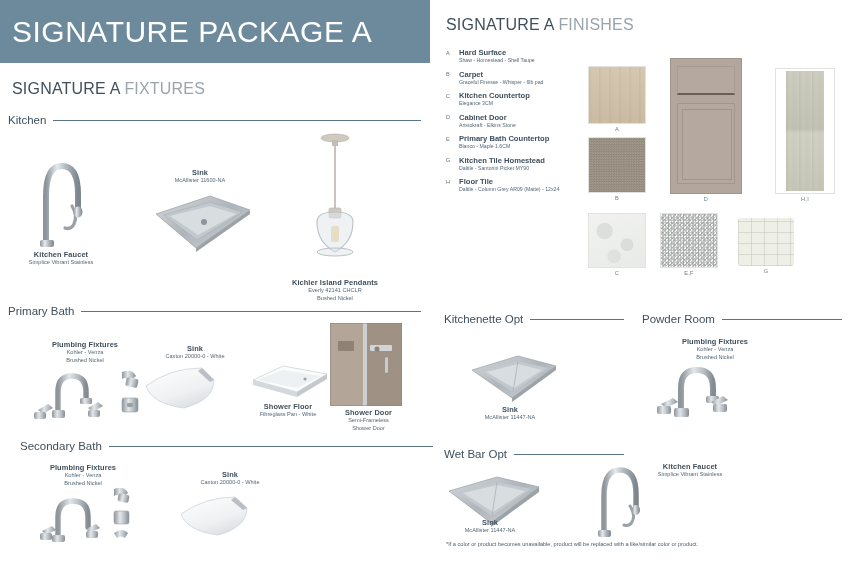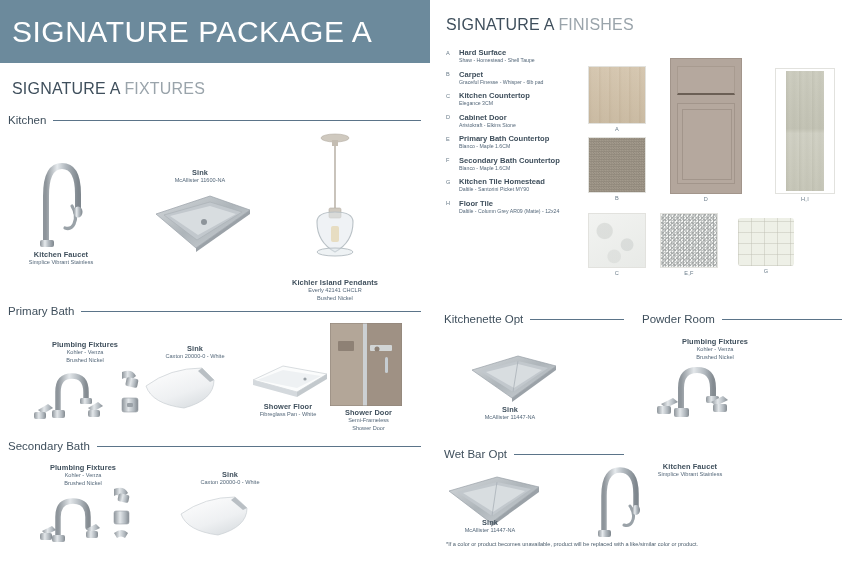--- a/index.html
+++ b/index.html
@@ -300,21 +300,21 @@
     <circle cx="47" cy="26" r="2.5" fill="#8e8175"></circle>
     <rect x="0" y="0" width="72" height="83" fill="none" stroke="#8d8279" stroke-width="1"></rect>
   </svg>
 </div>
 <div class="cap" style="position:absolute;left:326px;top:408px;width:85px;">
   <div class="cap-title">Shower Door</div>
   <div class="cap-sub">Semi-Frameless</div>
   <div class="cap-sub">Shower Door</div>
 </div>
 
-<div class="section-head" style="position:absolute;left:8px;top:440px;width:413px;">
+<div class="section-head" style="position:absolute;left:20px;top:440px;width:413px;">
   <span class="sh-label">Secondary Bath</span>
   <span class="sh-rule"></span>
 </div>
 
 <div class="cap" style="position:absolute;left:28px;top:463px;width:110px;">
   <div class="cap-title">Plumbing Fixtures</div>
   <div class="cap-sub">Kohler - Venza</div>
   <div class="cap-sub">Brushed Nickel</div>
 </div>
 <div class="art" style="left:40px;top:485px;width:110px;height:58px;">
@@ -373,27 +373,20 @@
     </div>
   </div>
   <div class="fin-row">
     <div class="fin-letter">E</div>
     <div>
       <div class="fin-name">Primary Bath Countertop</div>
       <div class="fin-desc">Blanco - Maple 1.6CM</div>
     </div>
   </div>
   <div class="fin-row">
-    <div class="fin-letter">F</div>
-    <div>
-      <div class="fin-name">Secondary Bath Countertop</div>
-      <div class="fin-desc">Blanco - Maple 1.6CM</div>
-    </div>
-  </div>
-  <div class="fin-row">
     <div class="fin-letter">G</div>
     <div>
       <div class="fin-name">Kitchen Tile Homestead</div>
       <div class="fin-desc">Daltile - Santorini Picket MY90</div>
     </div>
   </div>
   <div class="fin-row">
     <div class="fin-letter">H</div>
     <div>
       <div class="fin-name">Floor Tile</div>

